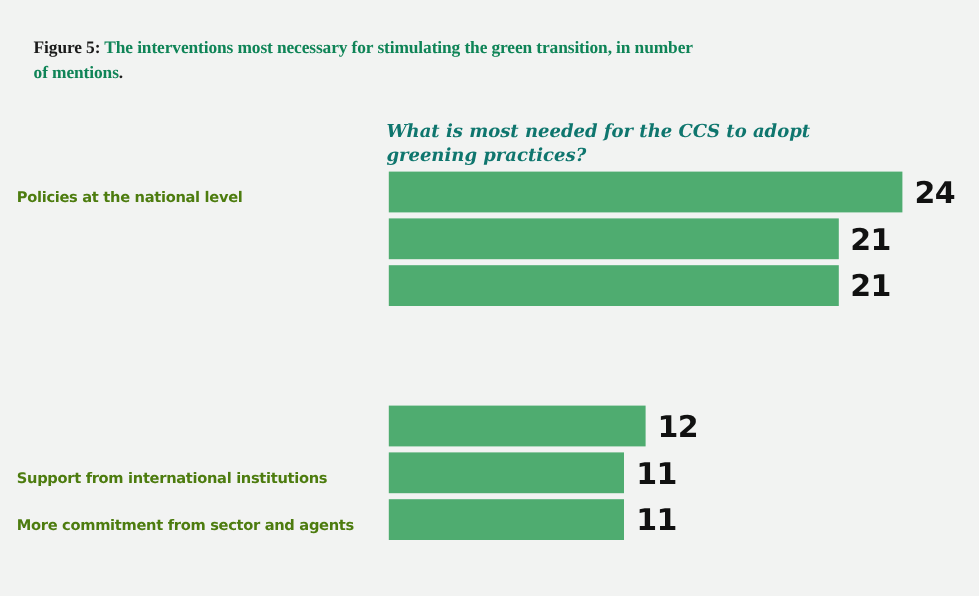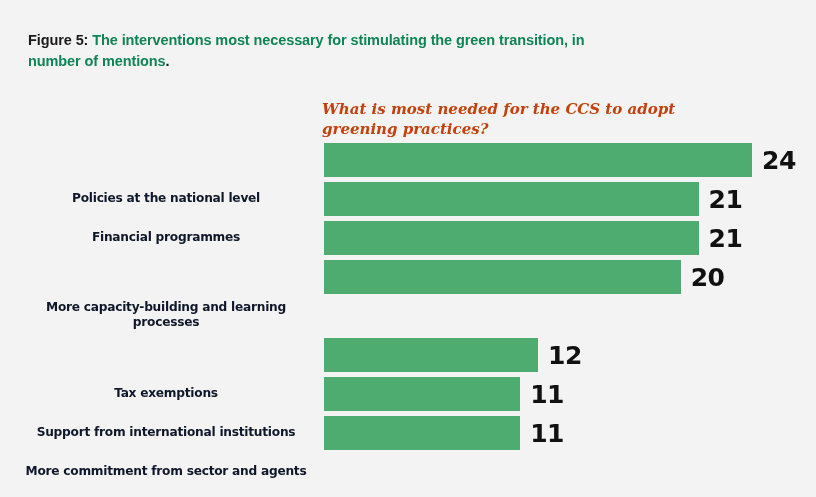--- a/index.html
+++ b/index.html
@@ -14,21 +14,21 @@
     overflow: hidden;
     position: relative;
   }
 
   
   #figure-caption {
     position: absolute;
     left: 28px;
     top: 30px;
     width: 560px;
-    font-family: Liberation Sans, sans-serif;
+    font-family: Liberation Serif, serif;
     font-size: 14.5px;
     font-weight: bold;
     line-height: 1.45;
     letter-spacing: -0.1px;
     color: #0f8457;
   }
   #figure-caption .fig-label {
     color: #1a1a1a;
   }
   #figure-caption .fig-colon {
@@ -42,21 +42,21 @@
   #chart-subtitle {
     position: absolute;
     left: 322px;
     top: 100px;
     width: 420px;
     font-family: "DejaVu Serif", serif;
     font-style: italic;
     font-weight: bold;
     font-size: 15px;
     line-height: 1.33;
-    color: #c2410c;
+    color: #0f766e;
   }
 
   
   #chart {
     position: absolute;
     left: 0;
     top: 148px;
     width: 816px;
     height: 295px;
   }
@@ -65,31 +65,30 @@
     left: 0;
     width: 816px;
     height: 34px;
     display: flex;
     align-items: center;
   }
   .bar-label {
     position: absolute;
     left: 14px;
     width: 304px;
-    text-align: center;
+    text-align: left;
     font-family: "DejaVu Sans", sans-serif;
     font-size: 12.2px;
     font-weight: bold;
     line-height: 1.23;
     letter-spacing: -0.25px;
-    color: #0f172a;
+    color: #4d7c0f;
     top: 50%;
     transform: translateY(-50%);
     white-space: pre-line;
-    margin-top: 33px;
   }
   .bar-track {
     position: absolute;
     left: 324px;
     top: 0;
     height: 24px;
     display: flex;
     align-items: center;
   }
   .bar-fill {
@@ -118,41 +117,32 @@
 
 <div id="chart">
     <div class="bar-row" style="top: 0px;">
       <div class="bar-label">Policies at the national level</div>
       <div class="bar-track">
         <div class="bar-fill" style="width: 428px; background: rgb(79, 172, 112);"></div>
         <div class="bar-value">24</div>
       </div>
     </div>
     <div class="bar-row" style="top: 39px;">
-      <div class="bar-label">Financial programmes</div>
       <div class="bar-track">
         <div class="bar-fill" style="width: 374.5px; background: rgb(79, 172, 112);"></div>
         <div class="bar-value">21</div>
       </div>
     </div>
     <div class="bar-row" style="top: 78px;">
       <div class="bar-track">
         <div class="bar-fill" style="width: 374.5px; background: rgb(79, 172, 112);"></div>
         <div class="bar-value">21</div>
       </div>
     </div>
-    <div class="bar-row" style="top: 117px;">
-      <div class="bar-label">More capacity-building and learning processes</div>
-      <div class="bar-track">
-        <div class="bar-fill" style="width: 356.667px; background: rgb(79, 172, 112);"></div>
-        <div class="bar-value">20</div>
-      </div>
-    </div>
     <div class="bar-row" style="top: 195px;">
-      <div class="bar-label">Tax exemptions</div>
       <div class="bar-track">
         <div class="bar-fill" style="width: 214px; background: rgb(79, 172, 112);"></div>
         <div class="bar-value">12</div>
       </div>
     </div>
     <div class="bar-row" style="top: 234px;">
       <div class="bar-label">Support from international institutions</div>
       <div class="bar-track">
         <div class="bar-fill" style="width: 196.167px; background: rgb(79, 172, 112);"></div>
         <div class="bar-value">11</div>

